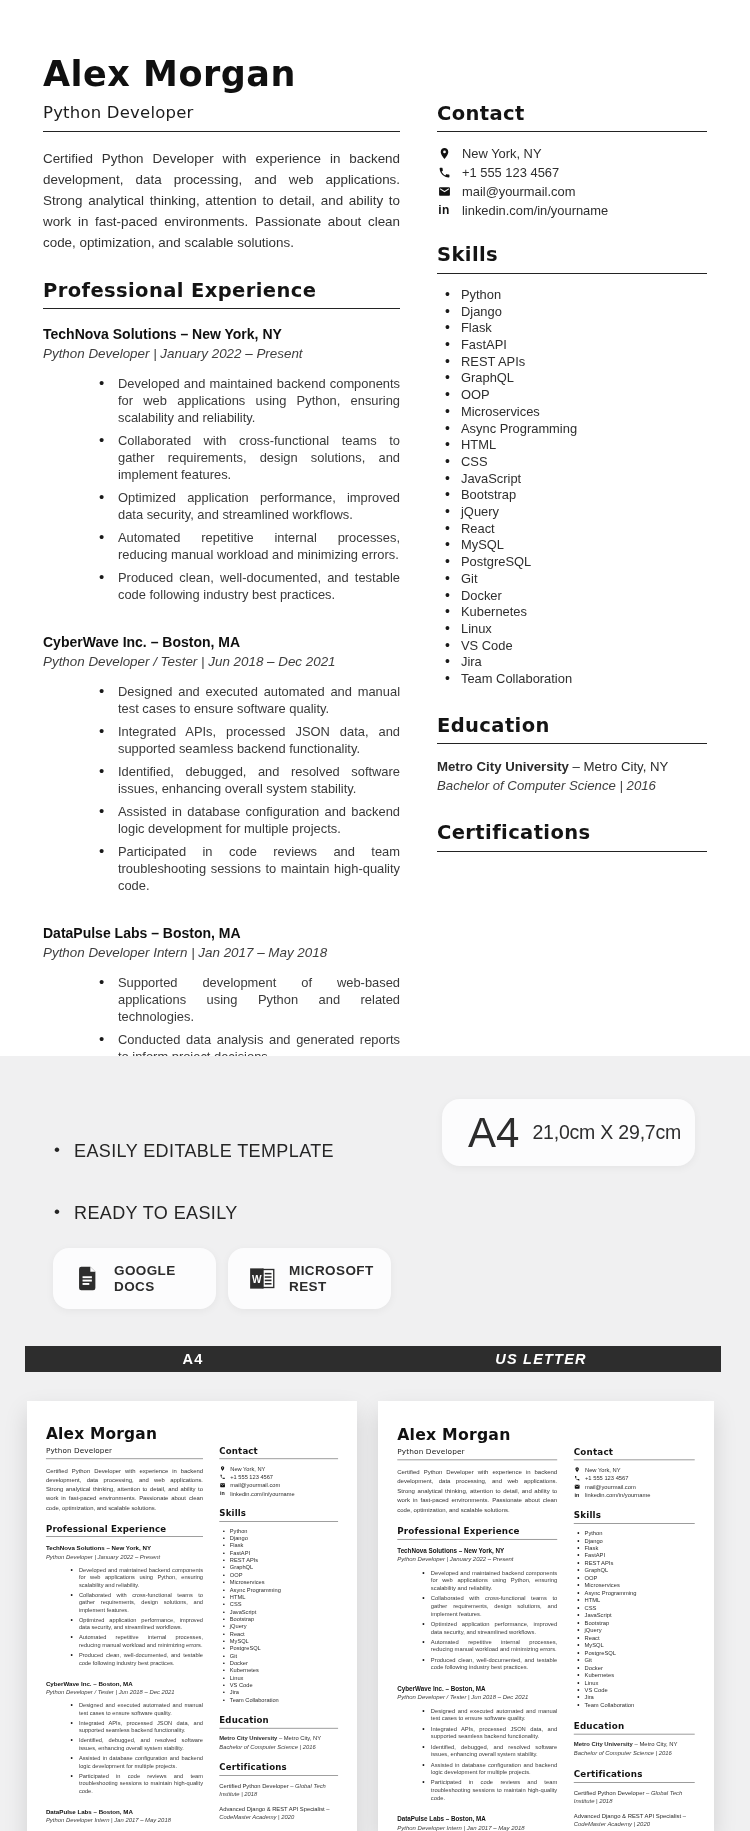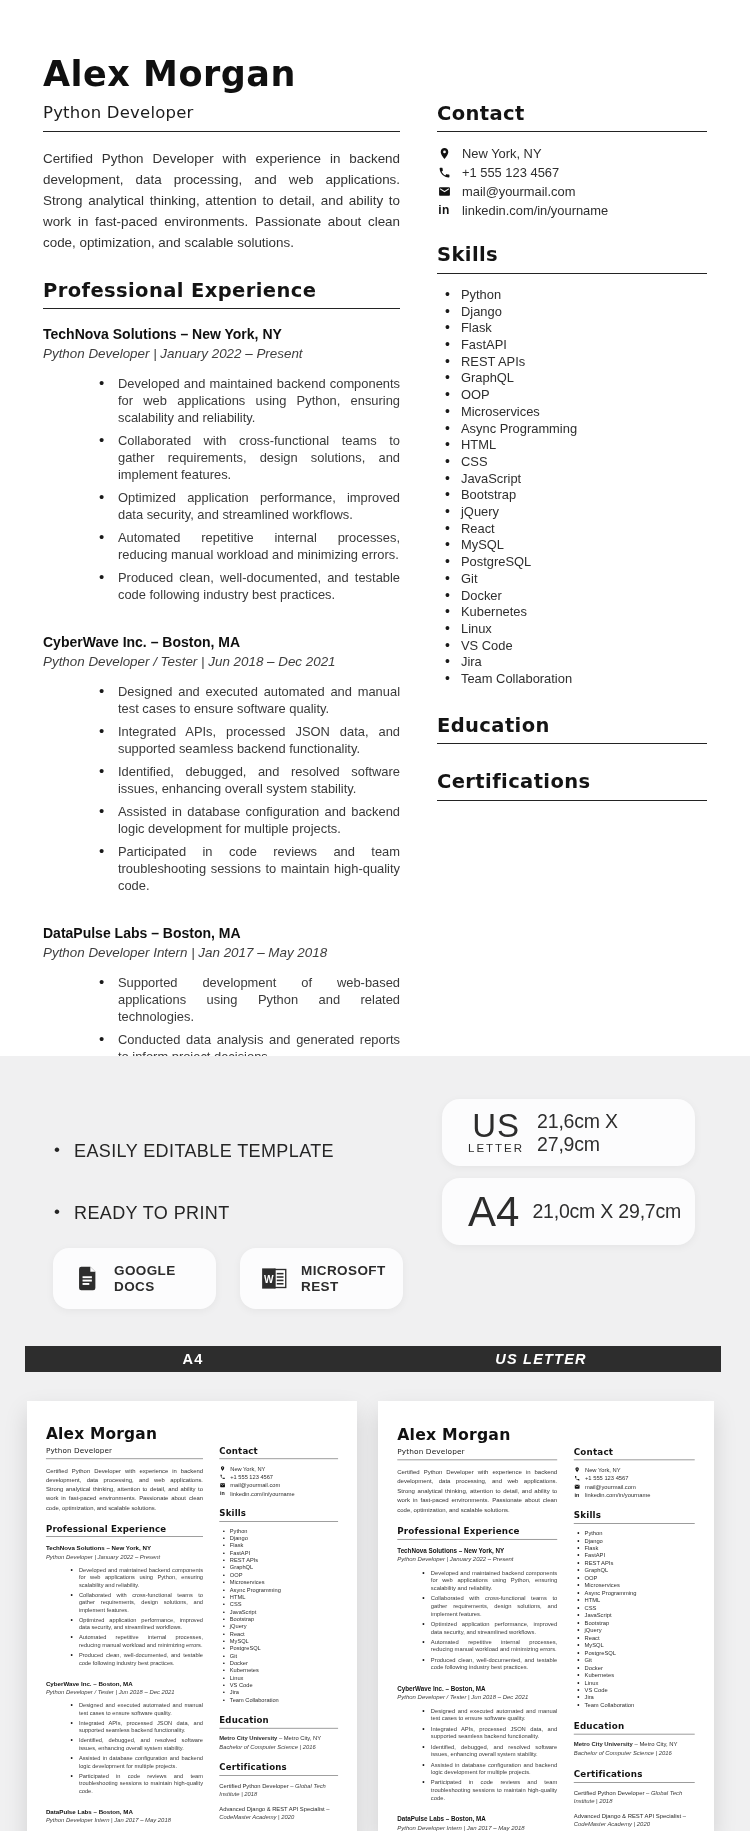--- a/index.html
+++ b/index.html
@@ -112,21 +112,21 @@
     position:relative;
     font-size:18px; line-height:20px;
     letter-spacing:0.4px;
     color:#252525;
     margin-bottom:14px;
     margin-top:42px;
   }
   .feature-list li::before {
     content:"•"; position:absolute; left:-20px; top:-1px; font-size:17px; color:#252525;
   }
-  .app-cards { display:flex; gap:24px; margin-top:25px; }
+  .app-cards { display:flex; gap:12px; margin-top:25px; }
   .app-card {
     width:163px; height:61px;
     background:#fcfcfd; border-radius:16px;
     display:flex; align-items:center; gap:13px;
     padding-left:21px;
     box-shadow:0 2px 8px rgba(0,0,0,0.05);
   }
   .app-icon { width:27px; height:27px; flex:0 0 27px; }
   .app-label {
     font-size:13.5px; line-height:16px; letter-spacing:0.4px;
@@ -320,37 +320,41 @@
 
           <li class="skill-item">VS Code</li>
 
           <li class="skill-item">Jira</li>
 
           <li class="skill-item">Team Collaboration</li>
         </ul>
 
       <h2 class="sec-head">Education</h2>
       <hr class="rule sec-rule">
+      <div class="edu-block">
+        <span class="edu-school">Metro City University</span><span> – Metro City, NY</span><br>
+        <span class="edu-degree">Bachelor of Computer Science | 2016</span>
+      </div>
 
       <h2 class="sec-head">Certifications</h2>
       <hr class="rule sec-rule">
       <div class="certs">
 
 
         </div>
     </div>
   </section>
 
   <section class="promo">
     <div class="promo-left">
       <ul class="feature-list">
 
           <li class="feature-item">EASILY EDITABLE TEMPLATE</li>
 
-          <li class="feature-item">READY TO PRINT</li>
+          <li class="feature-item">READY TO EASILY</li>
         </ul>
       <div class="app-cards">
         <div class="app-card">
           <span class="app-icon">
             <svg viewBox="0 0 24 24">
                 <path fill="#2d2d2d" d="M6.5 1.5h8l4.5 4.5v14.5a2 2 0 0 1-2 2h-10.5a2 2 0 0 1-2-2v-17a2 2 0 0 1 2-2z"></path>
                 <path fill="#fcfcfd" d="M14.5 1.5 19 6h-4.5z"></path>
                 <rect x="7.6" y="10" width="8.3" height="1.7" fill="#fff"></rect>
                 <rect x="7.6" y="13" width="8.3" height="1.7" fill="#fff"></rect>
                 <rect x="7.6" y="16" width="6" height="1.7" fill="#fff"></rect>
@@ -368,27 +372,20 @@
                 <rect x="14" y="16" width="6" height="1.4" fill="#2d2d2d"></rect>
                 <rect x="1" y="3" width="12" height="18" fill="#2d2d2d"></rect>
                 <text x="7" y="16.2" font-family="Liberation Sans, sans-serif" font-size="9" font-weight="bold" fill="#fff" text-anchor="middle">W</text>
               </svg>
           </span>
           <span class="app-label">MICROSOFT REST</span>
         </div>
       </div>
     </div>
     <div class="promo-right">
-      <div class="format-card">
-        <div class="fmt-code-block">
-          <div class="fmt-code">US</div>
-          <div class="fmt-sub">LETTER</div>
-        </div>
-        <div class="fmt-size">21,6cm X 27,9cm</div>
-      </div>
       <div class="format-card">
         <div class="fmt-code-block">
           <div class="fmt-code big">A4</div>
         </div>
         <div class="fmt-size">21,0cm X 29,7cm</div>
       </div>
     </div>
   </section>
 
   <div class="preview-bar">

